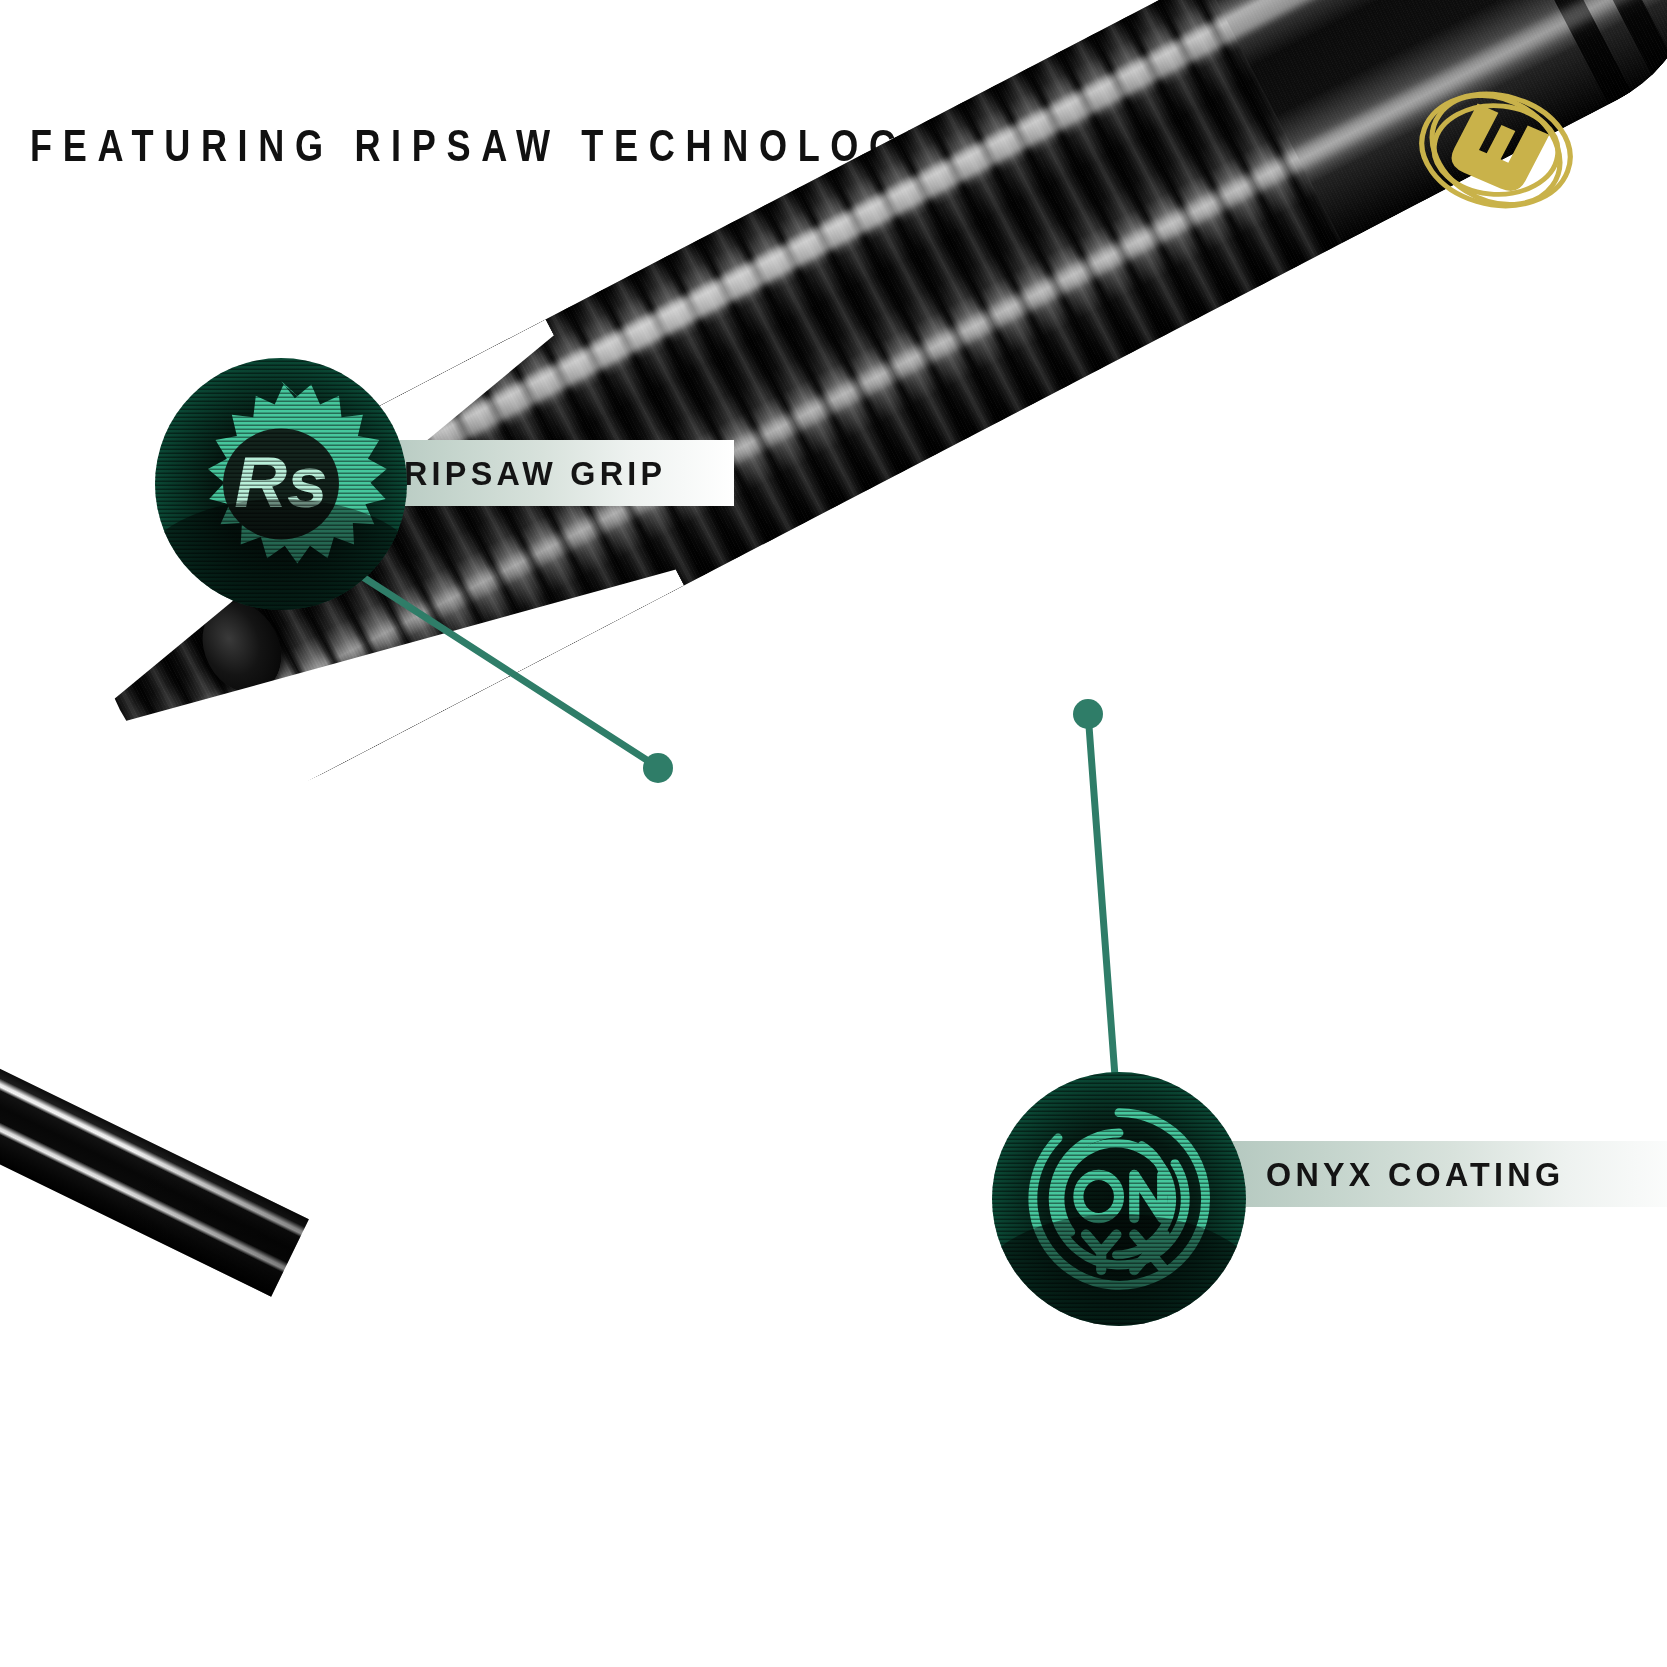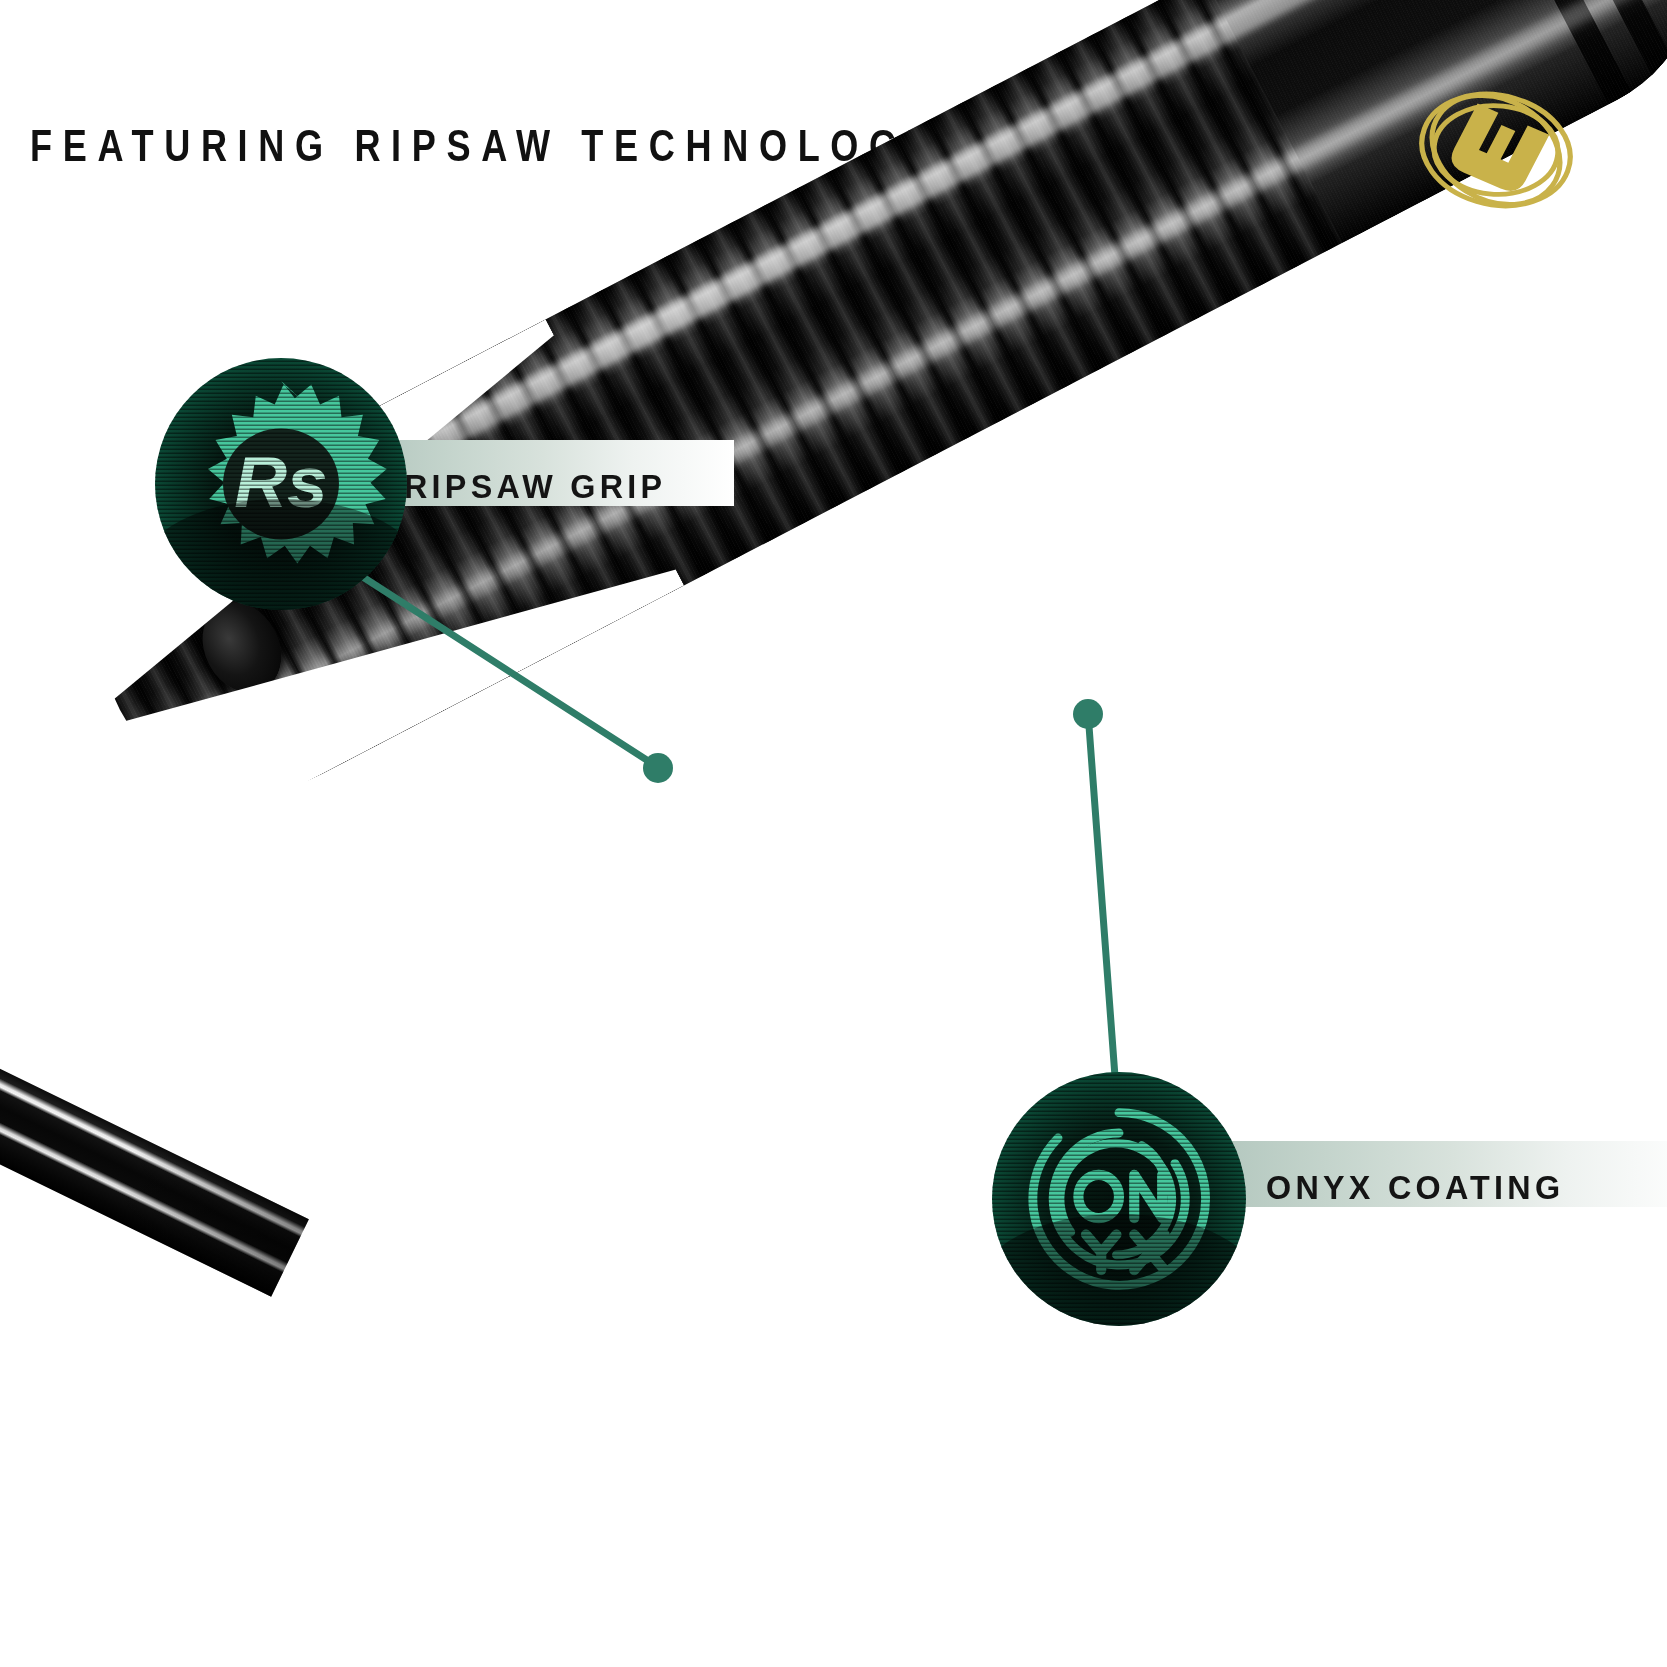--- a/index.html
+++ b/index.html
@@ -295,21 +295,21 @@
   }
   .badge .art svg { display: block; width: 100%; height: 100%; }
 
   #badge-ripsaw { left: 155px; top: 358px; width: 252px; height: 252px; }
   #badge-onyx   { left: 992px; top: 1072px; width: 254px; height: 254px; }
 
   
   .label-band {
     position: absolute;
     display: flex;
-    align-items: flex-end;
+    align-items: center;
     background: linear-gradient(to right,
       #b4c8bf 0%,
       #c4d4cc 22%,
       #d8e2dc 48%,
       #eef2f0 72%,
       #ffffff 100%);
   }
   .label-band .txt {
     font-family: "Liberation Sans Narrow", "Liberation Sans", sans-serif;
     font-size: 34px;

